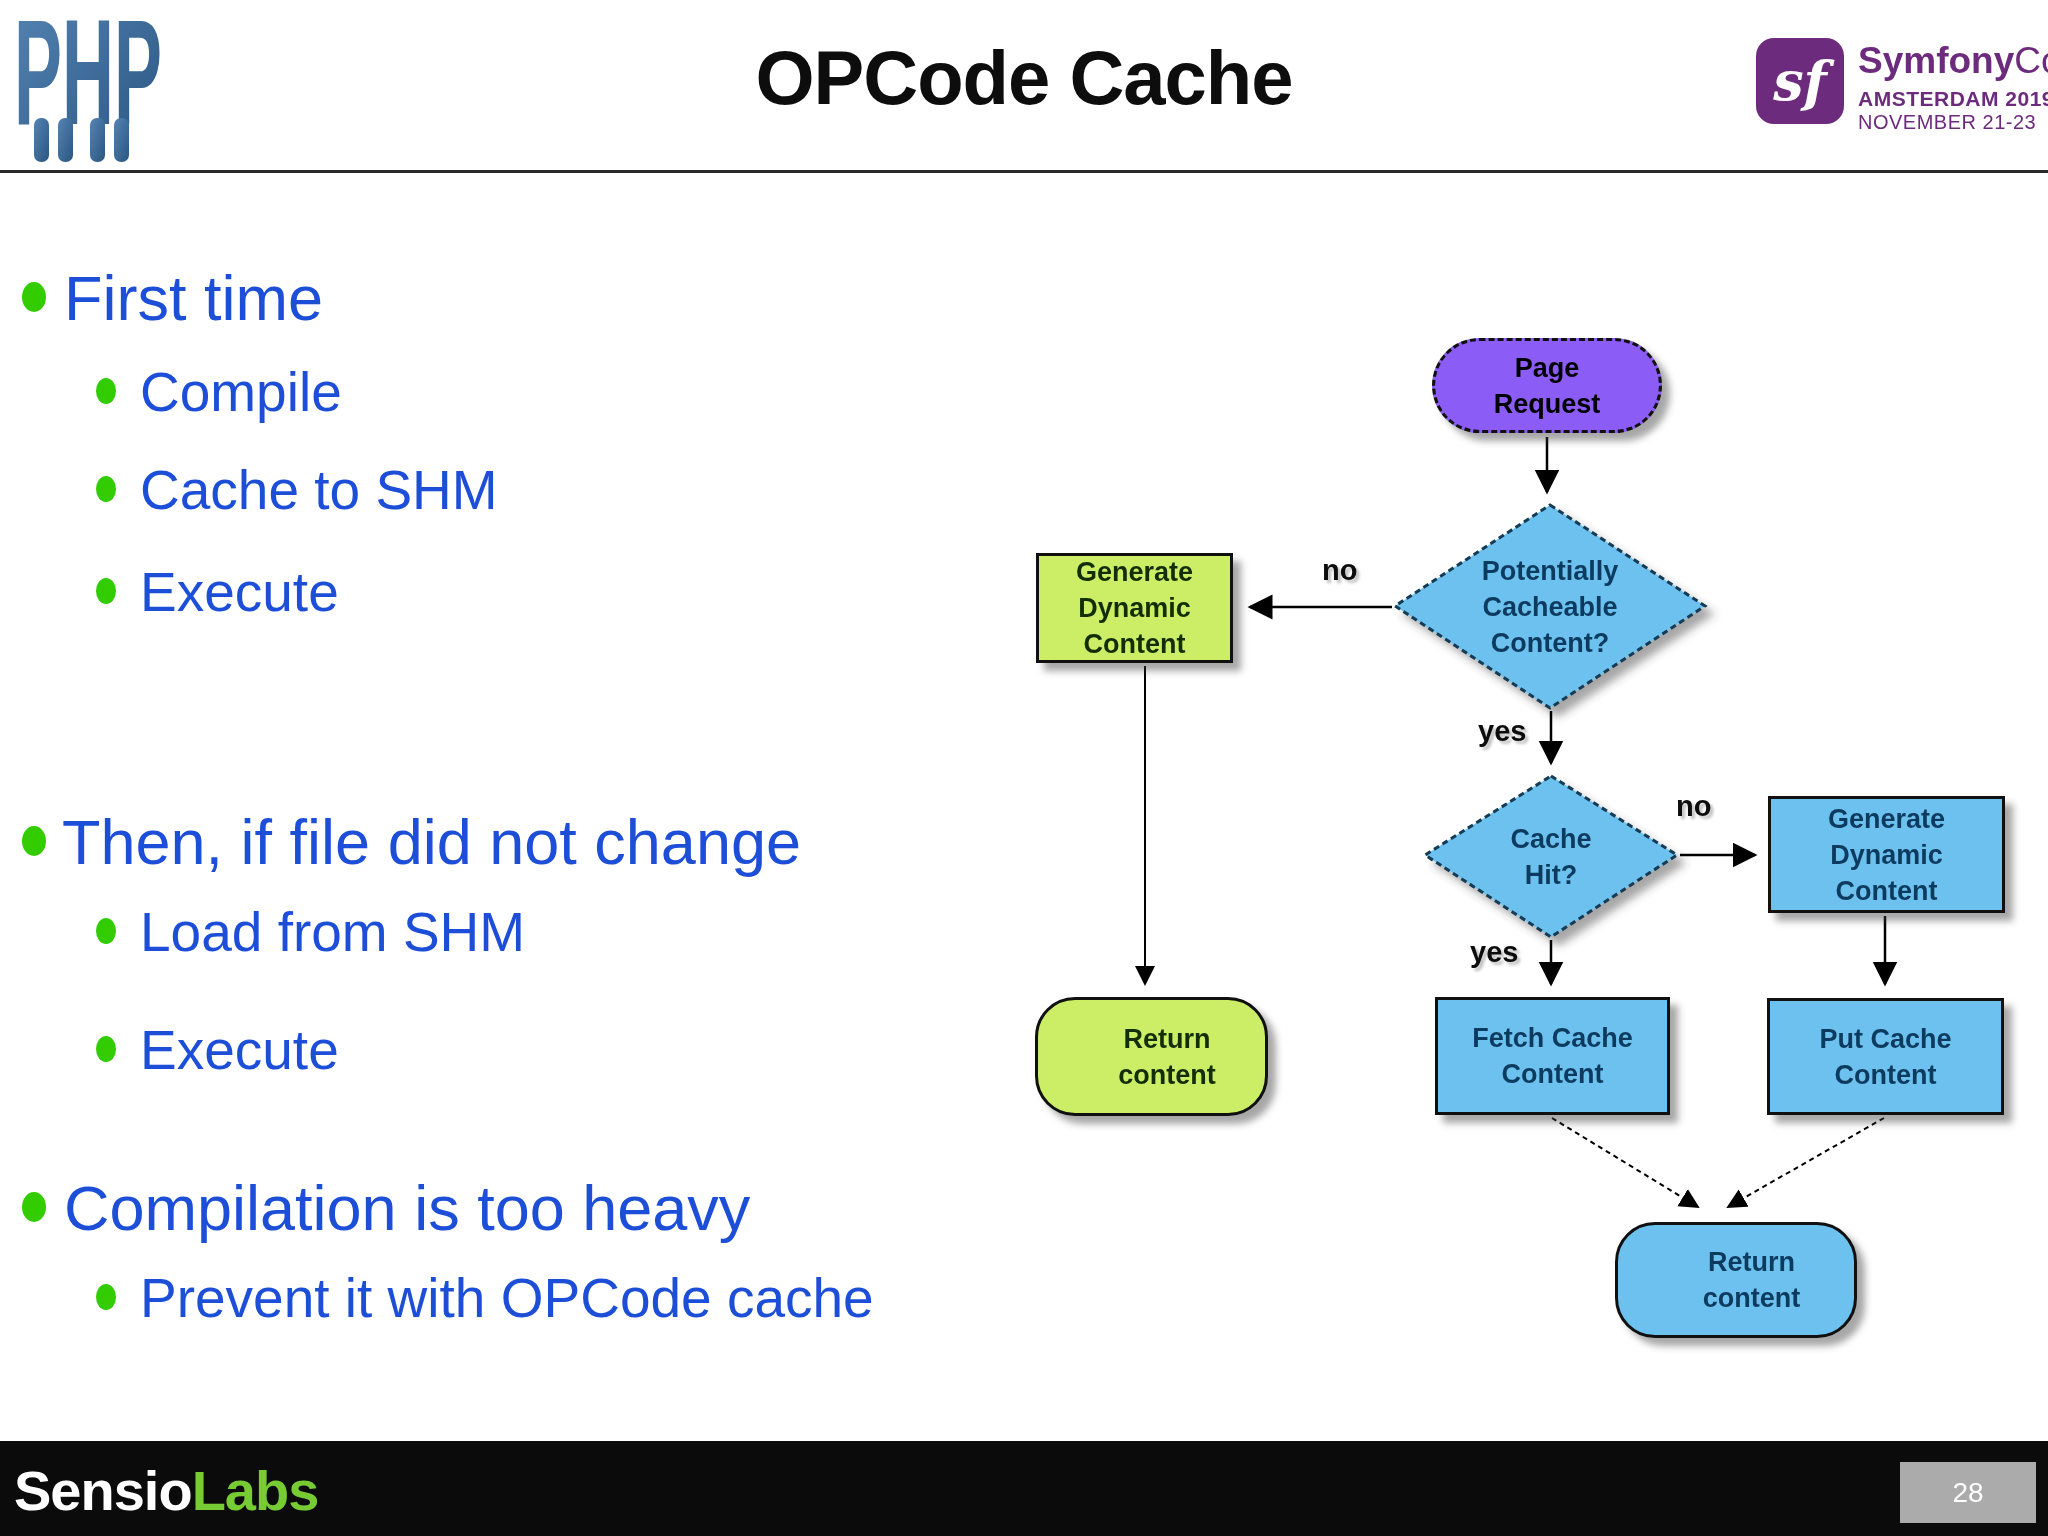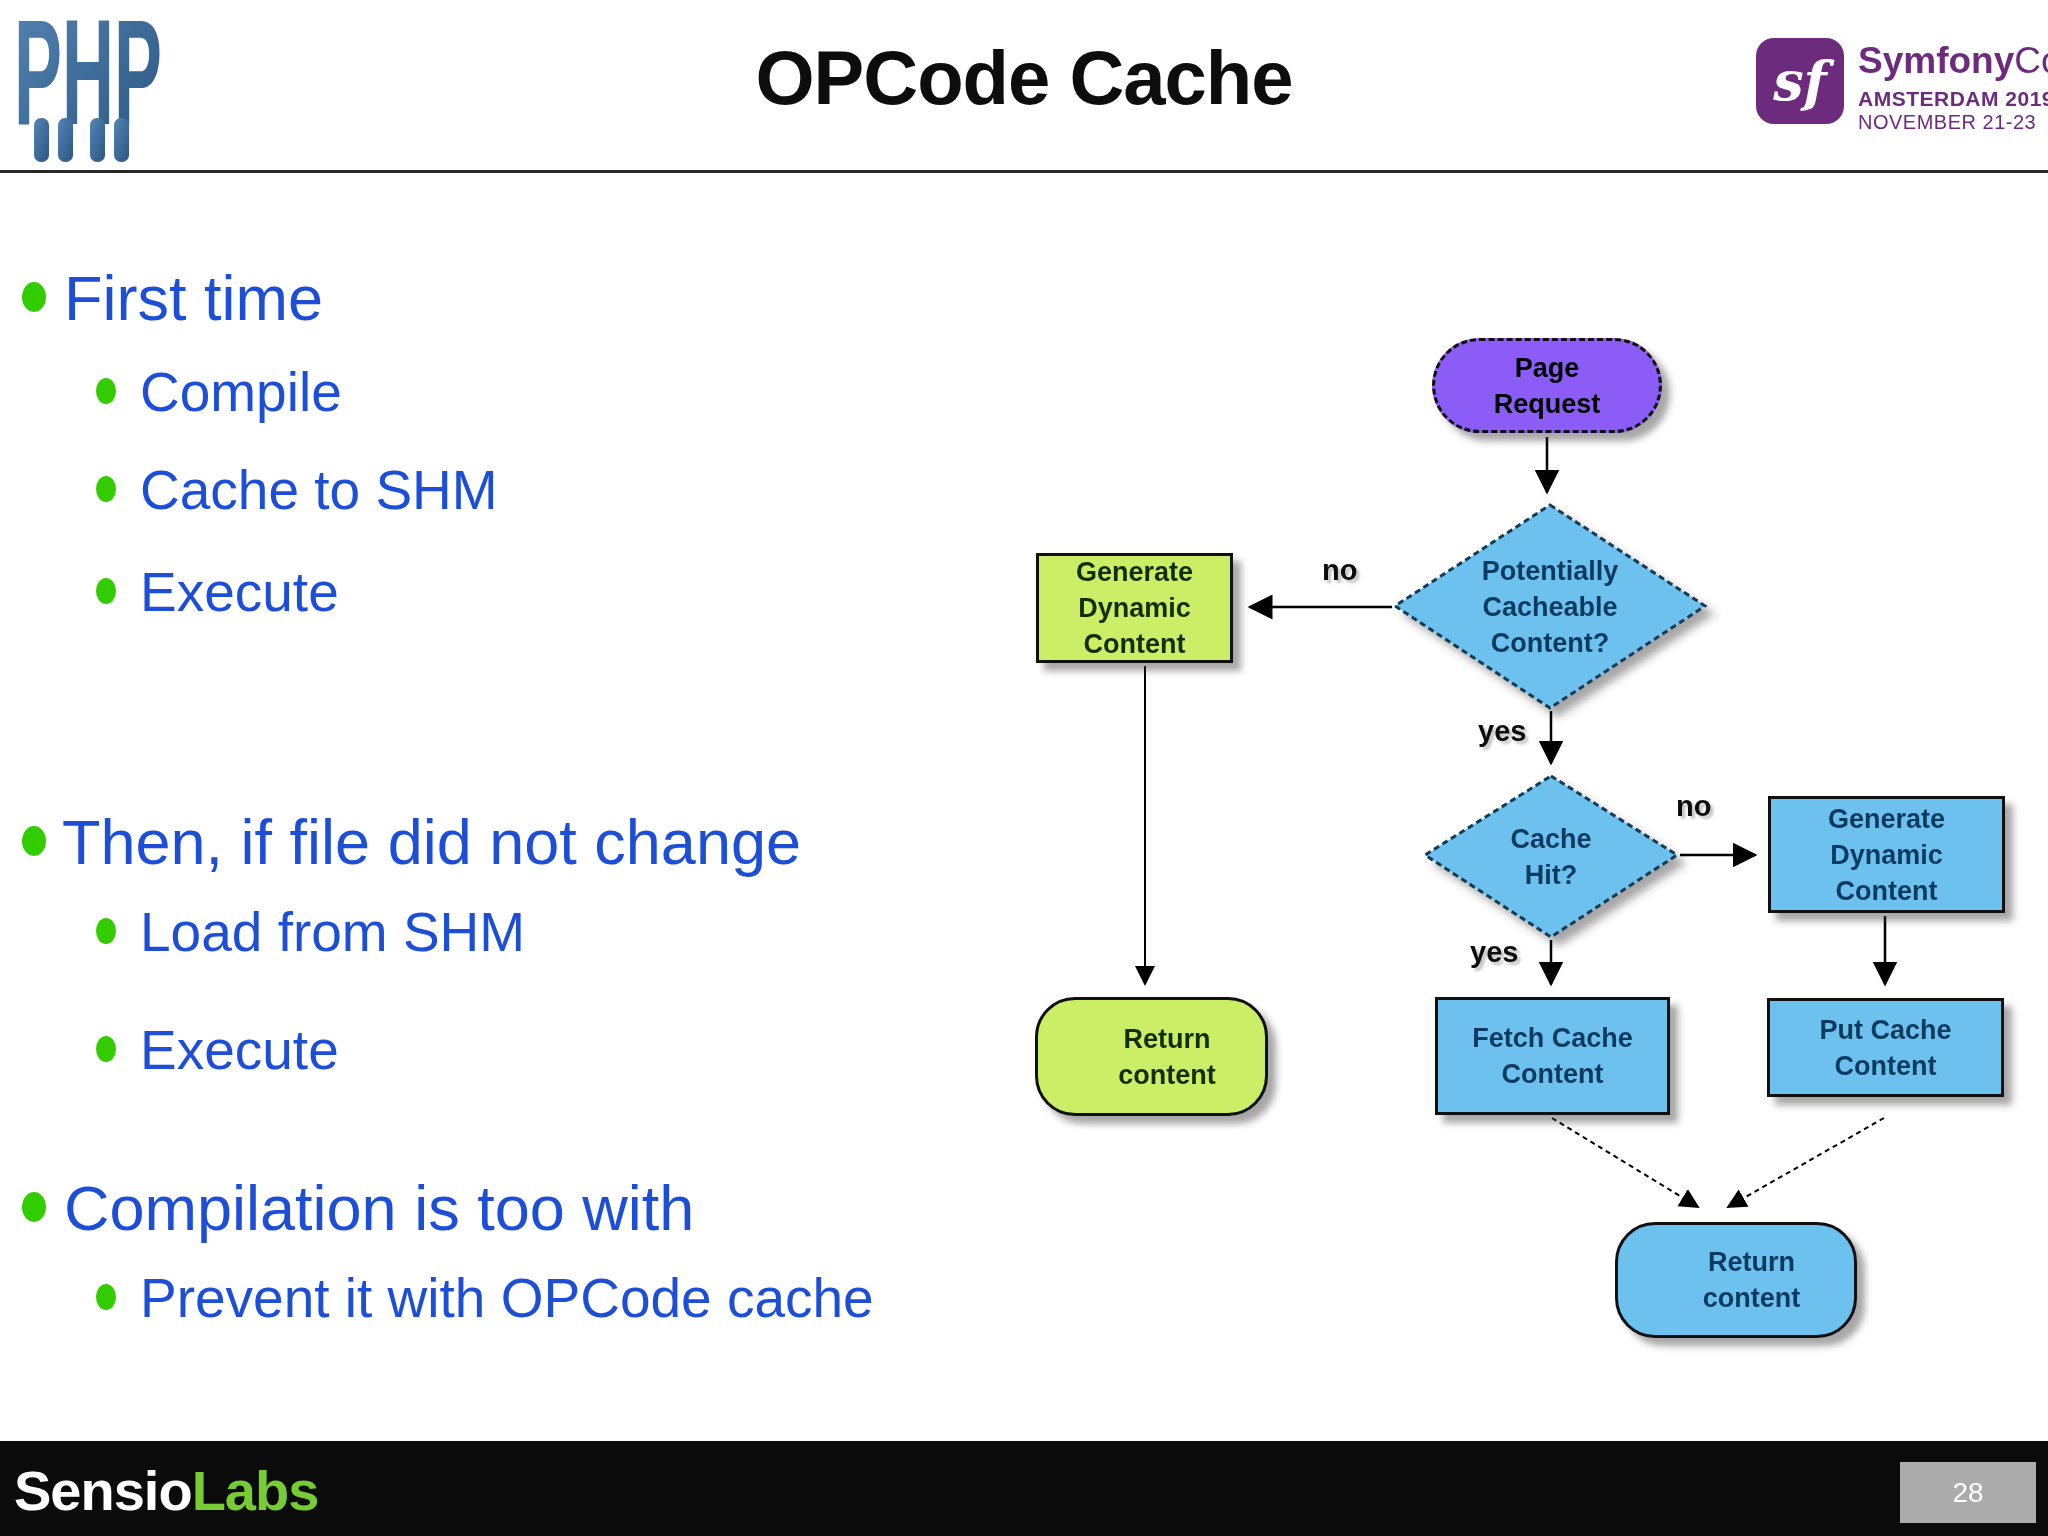--- a/index.html
+++ b/index.html
@@ -124,21 +124,21 @@
 <div class="bline l2" style="left:0;top:900px;">
   <span class="dot" style="left:96px;top:18px;"></span>
   <span class="txt" style="margin-left:140px;">Load from SHM</span>
 </div>
 <div class="bline l2" style="left:0;top:1018px;">
   <span class="dot" style="left:96px;top:18px;"></span>
   <span class="txt" style="margin-left:140px;">Execute</span>
 </div>
 <div class="bline l1" style="left:0;top:1172px;">
   <span class="dot" style="left:22px;top:20px;"></span>
-  <span class="txt" style="margin-left:64px;">Compilation is too with</span>
+  <span class="txt" style="margin-left:64px;">Compilation is too heavy</span>
 </div>
 <div class="bline l2" style="left:0;top:1266px;">
   <span class="dot" style="left:96px;top:18px;"></span>
   <span class="txt" style="margin-left:140px;">Prevent it with OPCode cache</span>
 </div>
 
 <svg class="fc-edges" width="2048" height="1536" viewBox="0 0 2048 1536">
   <defs>
     <marker id="ah" markerWidth="12" markerHeight="12" refX="9" refY="5" orient="auto">
       <path d="M0,0 L10,5 L0,10 z" fill="#000"></path>
@@ -188,21 +188,21 @@
   <span>Generate</span>
   <span>Dynamic</span>
   <span>Content</span>
 </div>
 
 <div class="fc-node fc-blue" style="left:1435px;top:997px;width:235px;height:118px;">
   <span>Fetch Cache</span>
   <span>Content</span>
 </div>
 
-<div class="fc-node fc-blue" style="left:1767px;top:998px;width:237px;height:99px;">
+<div class="fc-node fc-blue" style="left:1767px;top:998px;width:237px;height:117px;">
   <span>Put Cache</span>
   <span>Content</span>
 </div>
 
 <div class="fc-node fc-green fc-round" style="left:1035px;top:997px;width:233px;height:119px;">
   <span>Return</span>
   <span>content</span>
 </div>
 
 <div class="fc-node fc-blue fc-round" style="left:1615px;top:1222px;width:242px;height:116px;">

